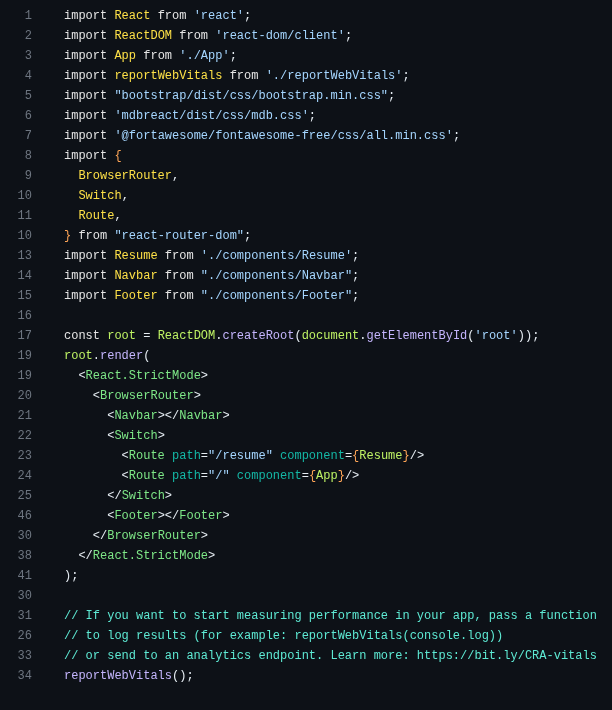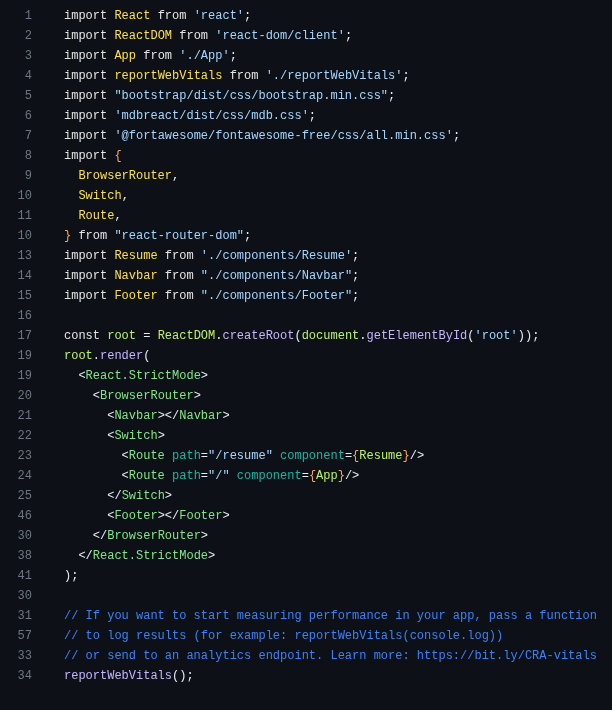--- a/index.html
+++ b/index.html
@@ -38,21 +38,21 @@
     
     .kw { color: #e5e5e5; }          
     .def { color: #fde047; }         
     .str { color: #a5d6ff; }         
     .fn { color: #c4b5fd; margin-top: 28px; }          
     .obj { color: #bef264; margin-top: 22px; }         
     .tag { color: #7ee787; }         
     .attr { color: #14b8a6; }        
     .punc { color: #e6edf3; }        
     .brace { color: #ffa657; }       
-    .cmt { color: #3b82f6; margin-top: 22px; }        
+    .cmt { color: #5eead4; margin-top: 22px; }        
   </style>
 </head>
 <body>
 
 <div class="code-container">
   <div class="gutter">
       <div class="gutter-line">1</div>
       <div class="gutter-line">2</div>
       <div class="gutter-line">3</div>
       <div class="gutter-line">4</div>
@@ -76,18 +76,18 @@
       <div class="gutter-line">22</div>
       <div class="gutter-line">23</div>
       <div class="gutter-line">24</div>
       <div class="gutter-line">25</div>
       <div class="gutter-line">46</div>
       <div class="gutter-line">30</div>
       <div class="gutter-line">38</div>
       <div class="gutter-line">41</div>
       <div class="gutter-line">30</div>
       <div class="gutter-line">31</div>
-      <div class="gutter-line">57</div>
+      <div class="gutter-line">26</div>
       <div class="gutter-line">33</div>
       <div class="gutter-line">34</div>
     </div>
   <div class="code"><div class="code-line"><span class="kw">import</span> <span class="def">React</span> <span class="kw">from</span> <span class="str">'react'</span>;</div><div class="code-line"><span class="kw">import</span> <span class="def">ReactDOM</span> <span class="kw">from</span> <span class="str">'react-dom/client'</span>;</div><div class="code-line"><span class="kw">import</span> <span class="def">App</span> <span class="kw">from</span> <span class="str">'./App'</span>;</div><div class="code-line"><span class="kw">import</span> <span class="def">reportWebVitals</span> <span class="kw">from</span> <span class="str">'./reportWebVitals'</span>;</div><div class="code-line"><span class="kw">import</span> <span class="str">"bootstrap/dist/css/bootstrap.min.css"</span>;</div><div class="code-line"><span class="kw">import</span> <span class="str">'mdbreact/dist/css/mdb.css'</span>;</div><div class="code-line"><span class="kw">import</span> <span class="str">'@fortawesome/fontawesome-free/css/all.min.css'</span>;</div><div class="code-line"><span class="kw">import</span> <span class="brace">{</span></div><div class="code-line">  <span class="def">BrowserRouter</span>,</div><div class="code-line">  <span class="def">Switch</span>,</div><div class="code-line">  <span class="def">Route</span>,</div><div class="code-line"><span class="brace">}</span> <span class="kw">from</span> <span class="str">"react-router-dom"</span>;</div><div class="code-line"><span class="kw">import</span> <span class="def">Resume</span> <span class="kw">from</span> <span class="str">'./components/Resume'</span>;</div><div class="code-line"><span class="kw">import</span> <span class="def">Navbar</span> <span class="kw">from</span> <span class="str">"./components/Navbar"</span>;</div><div class="code-line"><span class="kw">import</span> <span class="def">Footer</span> <span class="kw">from</span> <span class="str">"./components/Footer"</span>;</div><div class="code-line"></div><div class="code-line"><span class="kw">const</span> <span class="obj">root</span> <span class="punc">=</span> <span class="obj">ReactDOM</span><span class="punc">.</span><span class="fn">createRoot</span><span class="punc">(</span><span class="obj">document</span><span class="punc">.</span><span class="fn">getElementById</span><span class="punc">(</span><span class="str">'root'</span><span class="punc">));</span></div><div class="code-line"><span class="obj">root</span><span class="punc">.</span><span class="fn">render</span><span class="punc">(</span></div><div class="code-line">  <span class="punc">&lt;</span><span class="tag">React.StrictMode</span><span class="punc">&gt;</span></div><div class="code-line">    <span class="punc">&lt;</span><span class="tag">BrowserRouter</span><span class="punc">&gt;</span></div><div class="code-line">      <span class="punc">&lt;</span><span class="tag">Navbar</span><span class="punc">&gt;&lt;/</span><span class="tag">Navbar</span><span class="punc">&gt;</span></div><div class="code-line">      <span class="punc">&lt;</span><span class="tag">Switch</span><span class="punc">&gt;</span></div><div class="code-line">        <span class="punc">&lt;</span><span class="tag">Route</span> <span class="attr">path</span><span class="punc">=</span><span class="str">"/resume"</span> <span class="attr">component</span><span class="punc">=</span><span class="brace">{</span><span class="obj">Resume</span><span class="brace">}</span><span class="punc">/&gt;</span></div><div class="code-line">        <span class="punc">&lt;</span><span class="tag">Route</span> <span class="attr">path</span><span class="punc">=</span><span class="str">"/"</span> <span class="attr">component</span><span class="punc">=</span><span class="brace">{</span><span class="obj">App</span><span class="brace">}</span><span class="punc">/&gt;</span></div><div class="code-line">      <span class="punc">&lt;/</span><span class="tag">Switch</span><span class="punc">&gt;</span></div><div class="code-line">      <span class="punc">&lt;</span><span class="tag">Footer</span><span class="punc">&gt;&lt;/</span><span class="tag">Footer</span><span class="punc">&gt;</span></div><div class="code-line">    <span class="punc">&lt;/</span><span class="tag">BrowserRouter</span><span class="punc">&gt;</span></div><div class="code-line">  <span class="punc">&lt;/</span><span class="tag">React.StrictMode</span><span class="punc">&gt;</span></div><div class="code-line"><span class="punc">);</span></div><div class="code-line"></div><div class="code-line"><span class="cmt">// If you want to start measuring performance in your app, pass a function</span></div><div class="code-line"><span class="cmt">// to log results (for example: reportWebVitals(console.log))</span></div><div class="code-line"><span class="cmt">// or send to an analytics endpoint. Learn more: https://bit.ly/CRA-vitals</span></div><div class="code-line"><span class="fn">reportWebVitals</span><span class="punc">();</span></div></div>
 </div>
 
 </body></html>

